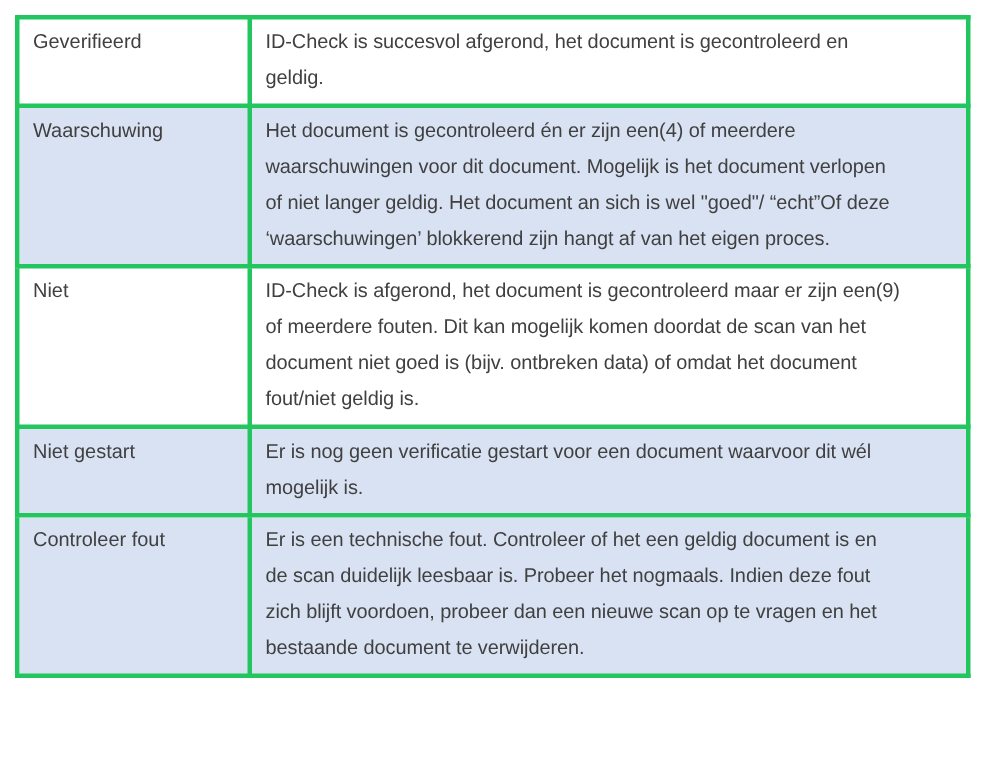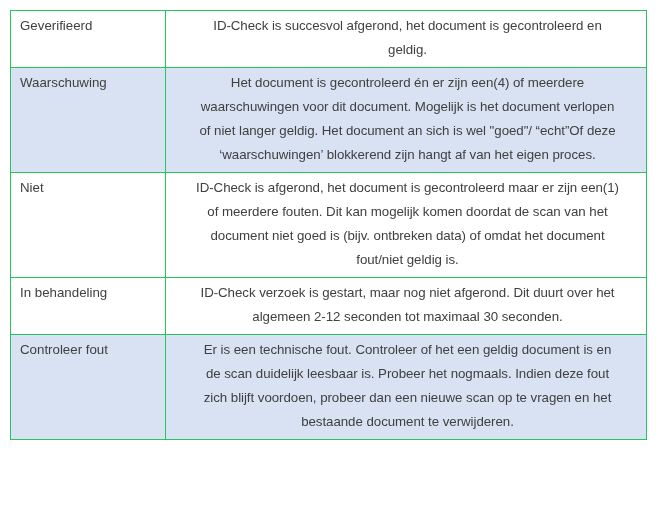--- a/index.html
+++ b/index.html
@@ -13,35 +13,34 @@
   }
   table.status-table {
     position: absolute;
     left: 10px;
     top: 10px;
     width: 637px;
     border-collapse: collapse;
     table-layout: fixed;
   }
   table.status-table td {
-    border: 1px solid #22c55e;
+    border: 3px solid #22c55e;
     vertical-align: top;
     color: #404040;
     font-size: 13.3px;
     line-height: 24px;
     padding: 3px 6px 5px 9px;
     overflow: hidden;
   }
   td.status-cell {
     width: 155px;
   }
   td.description-cell {
     white-space: pre-line;
     letter-spacing: -0.05px;
-    text-align: center;
   }
   tr.alt td {
     background: #d9e2f3;
   }
 </style>
 </head>
 <body>
 
 <table class="status-table">
   <colgroup>
@@ -56,29 +55,29 @@
     </tr>
     <tr class="alt">
       <td class="status-cell">Waarschuwing</td>
       <td class="description-cell">Het document is gecontroleerd én er zijn een(4) of meerdere
 waarschuwingen voor dit document. Mogelijk is het document verlopen
 of niet langer geldig. Het document an sich is wel "goed"/ “echt”Of deze
 ‘waarschuwingen’ blokkerend zijn hangt af van het eigen proces.</td>
     </tr>
     <tr>
       <td class="status-cell">Niet</td>
-      <td class="description-cell">ID-Check is afgerond, het document is gecontroleerd maar er zijn een(1)
+      <td class="description-cell">ID-Check is afgerond, het document is gecontroleerd maar er zijn een(9)
 of meerdere fouten. Dit kan mogelijk komen doordat de scan van het
 document niet goed is (bijv. ontbreken data) of omdat het document
 fout/niet geldig is.</td>
     </tr>
-    <tr>
-      <td class="status-cell">In behandeling</td>
-      <td class="description-cell">ID-Check verzoek is gestart, maar nog niet afgerond. Dit duurt over het
-algemeen 2-12 seconden tot maximaal 30 seconden.</td>
+    <tr class="alt">
+      <td class="status-cell">Niet gestart</td>
+      <td class="description-cell">Er is nog geen verificatie gestart voor een document waarvoor dit wél
+mogelijk is.</td>
     </tr>
     <tr class="alt">
       <td class="status-cell">Controleer fout</td>
       <td class="description-cell">Er is een technische fout. Controleer of het een geldig document is en
 de scan duidelijk leesbaar is. Probeer het nogmaals. Indien deze fout
 zich blijft voordoen, probeer dan een nieuwe scan op te vragen en het
 bestaande document te verwijderen.</td>
     </tr>
   </tbody>
 </table>

